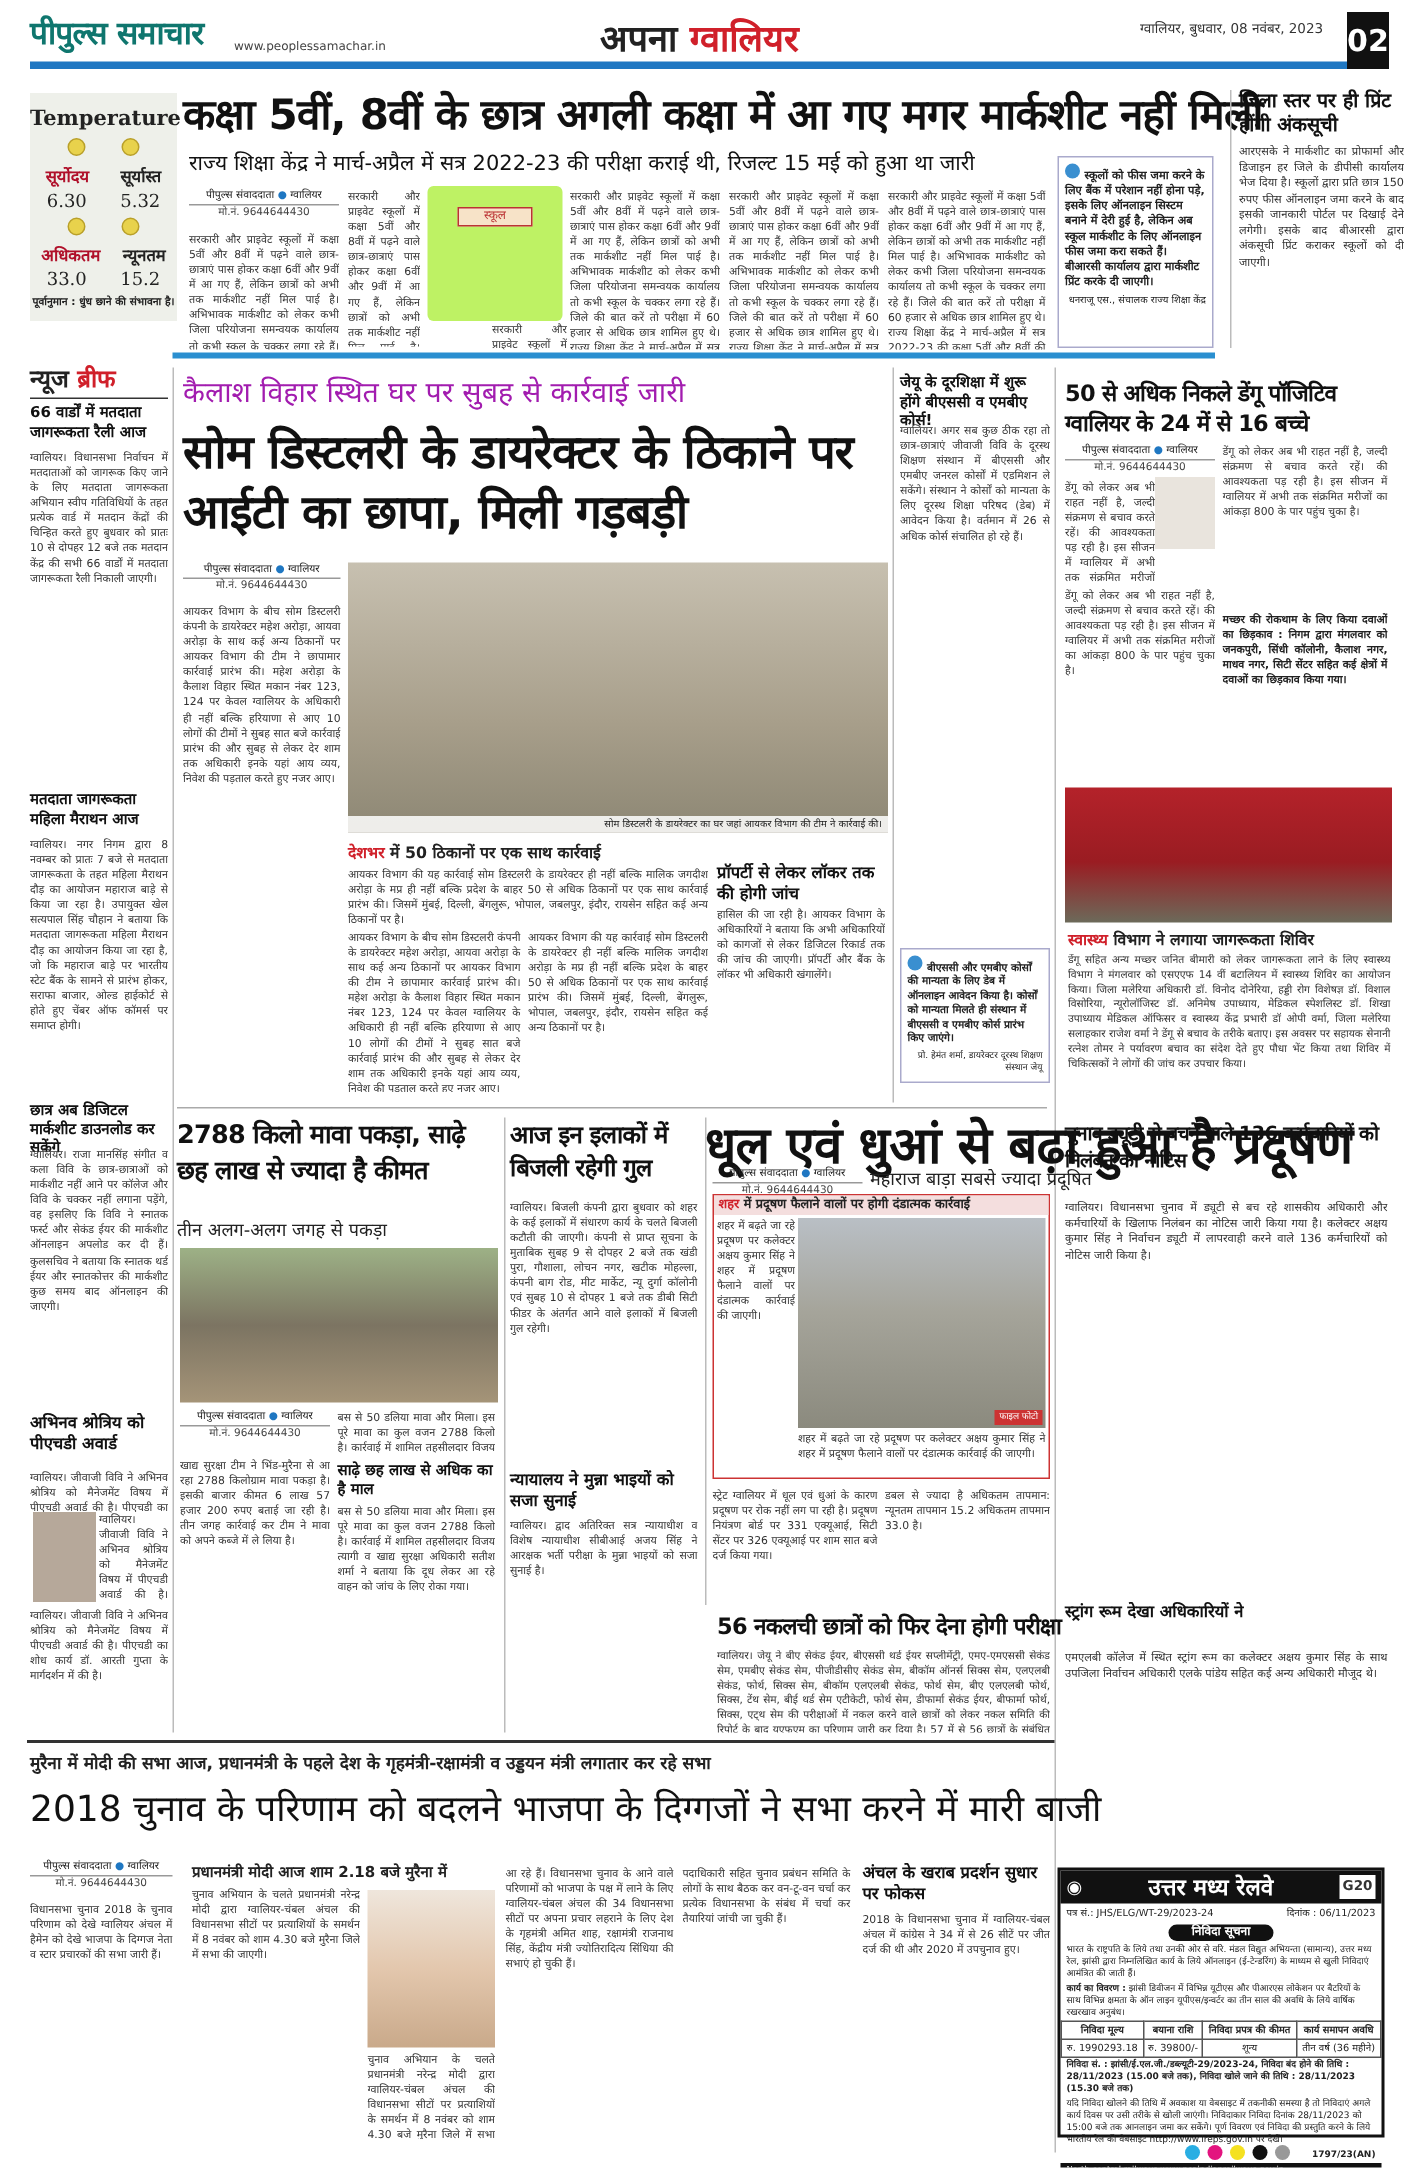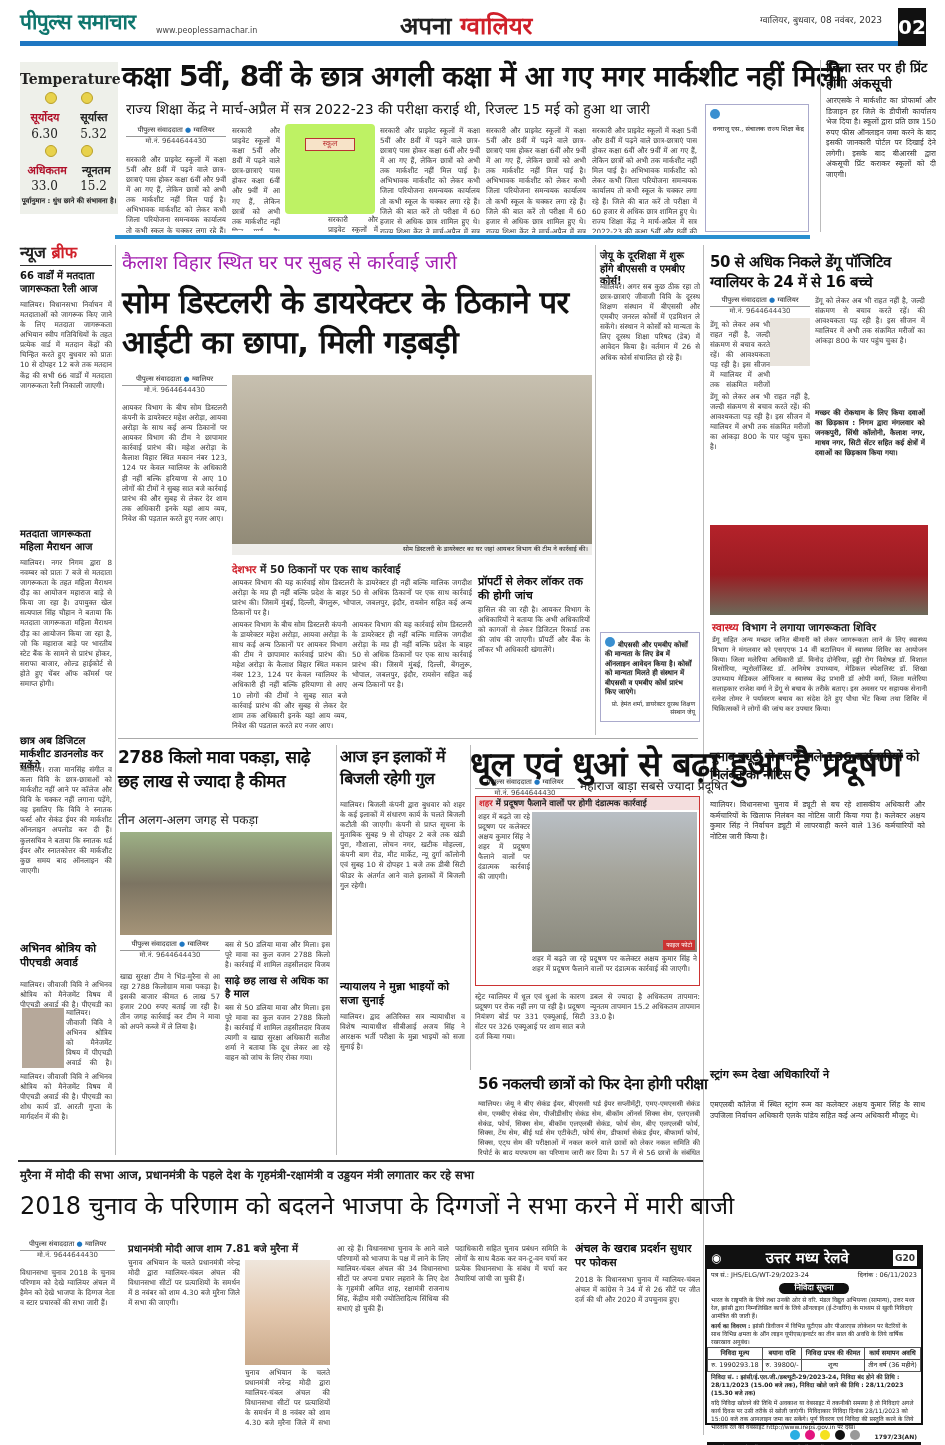--- a/index.html
+++ b/index.html
@@ -92,21 +92,21 @@
 <div class="abs col" style="left:126px;top:155px;width:100px;height:78px">सरकारी और प्राइवेट स्कूलों में कक्षा 5वीं और 8वीं में पढ़ने वाले छात्र-छात्राएं पास होकर कक्षा 6वीं और 9वीं में आ गए हैं, लेकिन छात्रों को अभी तक मार्कशीट नहीं मिल पाई है। अभिभावक मार्कशीट को लेकर कभी जिला परियोजना समन्वयक कार्यालय तो कभी स्कूल के चक्कर लगा रहे हैं। जिले की बात करें तो परीक्षा में 60 हजार से अधिक छात्र शामिल हुए थे। राज्य शिक्षा केंद्र ने मार्च-अप्रैल में सत्र 2022-23 की कक्षा 5वीं और 8वीं की परीक्षा बोर्ड की तर्ज पर कराई थी और परीक्षा परिणाम 15 मई को जारी कर दिया था।</div>
 <div class="abs col" style="left:232px;top:126px;width:48px;height:105px">सरकारी और प्राइवेट स्कूलों में कक्षा 5वीं और 8वीं में पढ़ने वाले छात्र-छात्राएं पास होकर कक्षा 6वीं और 9वीं में आ गए हैं, लेकिन छात्रों को अभी तक मार्कशीट नहीं मिल पाई है। अभिभावक मार्कशीट को लेकर कभी जिला परियोजना समन्वयक कार्यालय तो कभी स्कूल के चक्कर लगा रहे हैं। जिले की बात करें तो परीक्षा में 60 हजार से अधिक छात्र शामिल हुए थे। राज्य शिक्षा केंद्र ने मार्च-अप्रैल में सत्र 2022-23 की कक्षा 5वीं और 8वीं की परीक्षा बोर्ड की तर्ज पर कराई थी और परीक्षा परिणाम 15 मई को जारी कर दिया था।</div>
 <div class="abs img" style="left:285px;top:124px;width:90px;height:90px;background:#bef264;border-radius:4px">
   <div style="margin:14px auto 0;width:50px;border:1px solid #b33;background:#f7e3c8;text-align:center;font-size:8px;color:#b33">स्कूल</div>
 </div>
 <div class="abs col" style="left:328px;top:215px;width:50px;height:18px">सरकारी और प्राइवेट स्कूलों में कक्षा 5वीं और 8वीं में पढ़ने वाले छात्र-छात्राएं पास होकर कक्षा 6वीं और 9वीं में आ गए हैं, लेकिन छात्रों को अभी तक मार्कशीट नहीं मिल पाई है। अभिभावक मार्कशीट को लेकर कभी जिला परियोजना समन्वयक कार्यालय तो कभी स्कूल के चक्कर लगा रहे हैं। जिले की बात करें तो परीक्षा में 60 हजार से अधिक छात्र शामिल हुए थे। राज्य शिक्षा केंद्र ने मार्च-अप्रैल में सत्र 2022-23 की कक्षा 5वीं और 8वीं की परीक्षा बोर्ड की तर्ज पर कराई थी और परीक्षा परिणाम 15 मई को जारी कर दिया था।</div>
 <div class="abs col" style="left:380px;top:126px;width:100px;height:107px">सरकारी और प्राइवेट स्कूलों में कक्षा 5वीं और 8वीं में पढ़ने वाले छात्र-छात्राएं पास होकर कक्षा 6वीं और 9वीं में आ गए हैं, लेकिन छात्रों को अभी तक मार्कशीट नहीं मिल पाई है। अभिभावक मार्कशीट को लेकर कभी जिला परियोजना समन्वयक कार्यालय तो कभी स्कूल के चक्कर लगा रहे हैं। जिले की बात करें तो परीक्षा में 60 हजार से अधिक छात्र शामिल हुए थे। राज्य शिक्षा केंद्र ने मार्च-अप्रैल में सत्र 2022-23 की कक्षा 5वीं और 8वीं की परीक्षा बोर्ड की तर्ज पर कराई थी और परीक्षा परिणाम 15 मई को जारी कर दिया था।</div>
 <div class="abs col" style="left:486px;top:126px;width:100px;height:107px">सरकारी और प्राइवेट स्कूलों में कक्षा 5वीं और 8वीं में पढ़ने वाले छात्र-छात्राएं पास होकर कक्षा 6वीं और 9वीं में आ गए हैं, लेकिन छात्रों को अभी तक मार्कशीट नहीं मिल पाई है। अभिभावक मार्कशीट को लेकर कभी जिला परियोजना समन्वयक कार्यालय तो कभी स्कूल के चक्कर लगा रहे हैं। जिले की बात करें तो परीक्षा में 60 हजार से अधिक छात्र शामिल हुए थे। राज्य शिक्षा केंद्र ने मार्च-अप्रैल में सत्र 2022-23 की कक्षा 5वीं और 8वीं की परीक्षा बोर्ड की तर्ज पर कराई थी और परीक्षा परिणाम 15 मई को जारी कर दिया था।</div>
 <div class="abs col" style="left:592px;top:126px;width:105px;height:107px">सरकारी और प्राइवेट स्कूलों में कक्षा 5वीं और 8वीं में पढ़ने वाले छात्र-छात्राएं पास होकर कक्षा 6वीं और 9वीं में आ गए हैं, लेकिन छात्रों को अभी तक मार्कशीट नहीं मिल पाई है। अभिभावक मार्कशीट को लेकर कभी जिला परियोजना समन्वयक कार्यालय तो कभी स्कूल के चक्कर लगा रहे हैं। जिले की बात करें तो परीक्षा में 60 हजार से अधिक छात्र शामिल हुए थे। राज्य शिक्षा केंद्र ने मार्च-अप्रैल में सत्र 2022-23 की कक्षा 5वीं और 8वीं की परीक्षा बोर्ड की तर्ज पर कराई थी और परीक्षा परिणाम 15 मई को जारी कर दिया था।</div>
 <div class="abs quote" style="left:705px;top:104px;width:104px;height:128px">
-  <span class="qdot"></span>
+  <span class="qdot"></span><span>स्कूलों को फीस जमा करने के लिए बैंक में परेशान नहीं होना पड़े, इसके लिए ऑनलाइन सिस्टम बनाने में देरी हुई है, लेकिन अब स्कूल मार्कशीट के लिए ऑनलाइन फीस जमा करा सकते हैं। बीआरसी कार्यालय द्वारा मार्कशीट प्रिंट करके दी जाएगी।</span>
   <div style="text-align:right;margin-top:3px;font-weight:normal;font-size:6.5px">धनराजू एस., संचालक राज्य शिक्षा केंद्र</div>
 </div>
 <div class="abs vline" style="left:820px;top:60px;height:172px"></div>
 <div class="abs col-head" style="left:826px;top:60px;width:110px;font-size:13px">जिला स्तर पर ही प्रिंट होंगी अंकसूची</div>
 <div class="abs col" style="left:826px;top:96px;width:110px;height:130px;font-size:7.5px">आरएसके ने मार्कशीट का प्रोफार्मा और डिजाइन हर जिले के डीपीसी कार्यालय भेज दिया है। स्कूलों द्वारा प्रति छात्र 150 रुपए फीस ऑनलाइन जमा करने के बाद इसकी जानकारी पोर्टल पर दिखाई देने लगेगी। इसके बाद बीआरसी द्वारा अंकसूची प्रिंट कराकर स्कूलों को दी जाएगी।</div>
 
 <div class="abs blueline2"></div>
 
 <div class="abs newsbrief"><span>न्यूज</span> <span class="red">ब्रीफ</span></div>
 <div class="abs" style="left:20px;top:265px;width:92px;height:1px;background:#333"></div>
@@ -214,21 +214,21 @@
 <div class="abs col" style="left:478px;top:1100px;width:222px;height:55px;font-size:7px">ग्वालियर। जेयू ने बीए सेकंड ईयर, बीएससी थर्ड ईयर सप्लीमेंट्री, एमए-एमएससी सेकंड सेम, एमबीए सेकंड सेम, पीजीडीसीए सेकंड सेम, बीकॉम ऑनर्स सिक्स सेम, एलएलबी सेकंड, फोर्थ, सिक्स सेम, बीकॉम एलएलबी सेकंड, फोर्थ सेम, बीए एलएलबी फोर्थ, सिक्स, टेंथ सेम, बीई थर्ड सेम एटीकेटी, फोर्थ सेम, डीफार्मा सेकंड ईयर, बीफार्मा फोर्थ, सिक्स, एट्थ सेम की परीक्षाओं में नकल करने वाले छात्रों को लेकर नकल समिति की रिपोर्ट के बाद यूएफएम का परिणाम जारी कर दिया है। 57 में से 56 छात्रों के संबंधित विषय की परीक्षा कैंसिल की गई है। छात्रों को फिर से परीक्षा देना होगी।</div>
 
 <div class="abs" style="left:18px;top:1160px;width:685px;height:2px;background:#333"></div>
 <div class="abs" style="left:20px;top:1168px;font-size:11.5px;font-weight:bold;white-space:nowrap">मुरैना में मोदी की सभा आज, प्रधानमंत्री के पहले देश के गृहमंत्री-रक्षामंत्री व उड्डयन मंत्री लगातार कर रहे सभा</div>
 <h1 class="abs" style="left:20px;top:1190px;font-size:24px;font-weight:normal;white-space:nowrap;color:#111">2018 चुनाव के परिणाम को बदलने भाजपा के दिग्गजों ने सभा करने में मारी बाजी</h1>
 <div class="abs" style="left:20px;top:1240px;width:95px">
   <div class="byline"><span>पीपुल्स संवाददाता</span> <span class="dot">●</span> <span>ग्वालियर</span></div>
   <div class="mob">मो.नं. 9644644430</div>
 </div>
 <div class="abs col" style="left:20px;top:1268px;width:95px;height:160px">विधानसभा चुनाव 2018 के चुनाव परिणाम को देखे ग्वालियर अंचल में हैमेन को देखे भाजपा के दिग्गज नेता व स्टार प्रचारकों की सभा जारी हैं।</div>
-<div class="abs" style="left:128px;top:1242px;font-size:10px;font-weight:bold;white-space:nowrap">प्रधानमंत्री मोदी आज शाम 7.81 बजे मुरैना में</div>
+<div class="abs" style="left:128px;top:1242px;font-size:10px;font-weight:bold;white-space:nowrap">प्रधानमंत्री मोदी आज शाम 2.18 बजे मुरैना में</div>
 <div class="abs col" style="left:128px;top:1258px;width:112px;height:168px">चुनाव अभियान के चलते प्रधानमंत्री नरेन्द्र मोदी द्वारा ग्वालियर-चंबल अंचल की विधानसभा सीटों पर प्रत्याशियों के समर्थन में 8 नवंबर को शाम 4.30 बजे मुरैना जिले में सभा की जाएगी।</div>
 <div class="abs img" style="left:245px;top:1260px;width:85px;height:105px;background:linear-gradient(180deg,#efe6dc 0%,#e3c7ad 50%,#c9a98a 100%)"></div>
 <div class="abs col" style="left:245px;top:1368px;width:85px;height:58px">चुनाव अभियान के चलते प्रधानमंत्री नरेन्द्र मोदी द्वारा ग्वालियर-चंबल अंचल की विधानसभा सीटों पर प्रत्याशियों के समर्थन में 8 नवंबर को शाम 4.30 बजे मुरैना जिले में सभा की जाएगी।</div>
 <div class="abs col" style="left:337px;top:1244px;width:112px;height:182px">आ रहे हैं। विधानसभा चुनाव के आने वाले परिणामों को भाजपा के पक्ष में लाने के लिए ग्वालियर-चंबल अंचल की 34 विधानसभा सीटों पर अपना प्रचार लहराने के लिए देश के गृहमंत्री अमित शाह, रक्षामंत्री राजनाथ सिंह, केंद्रीय मंत्री ज्योतिरादित्य सिंधिया की सभाएं हो चुकी हैं।</div>
 <div class="abs col" style="left:455px;top:1244px;width:112px;height:182px">पदाधिकारी सहित चुनाव प्रबंधन समिति के लोगों के साथ बैठक कर वन-टू-वन चर्चा कर प्रत्येक विधानसभा के संबंध में चर्चा कर तैयारियां जांची जा चुकी हैं।</div>
 <div class="abs col-head" style="left:575px;top:1242px;width:125px;font-size:11px">अंचल के खराब प्रदर्शन सुधार पर फोकस</div>
 <div class="abs col" style="left:575px;top:1275px;width:125px;height:152px">2018 के विधानसभा चुनाव में ग्वालियर-चंबल अंचल में कांग्रेस ने 34 में से 26 सीटें पर जीत दर्ज की थी और 2020 में उपचुनाव हुए।</div>
 
 <div class="abs rail-ad">
   <div class="rail-head">

